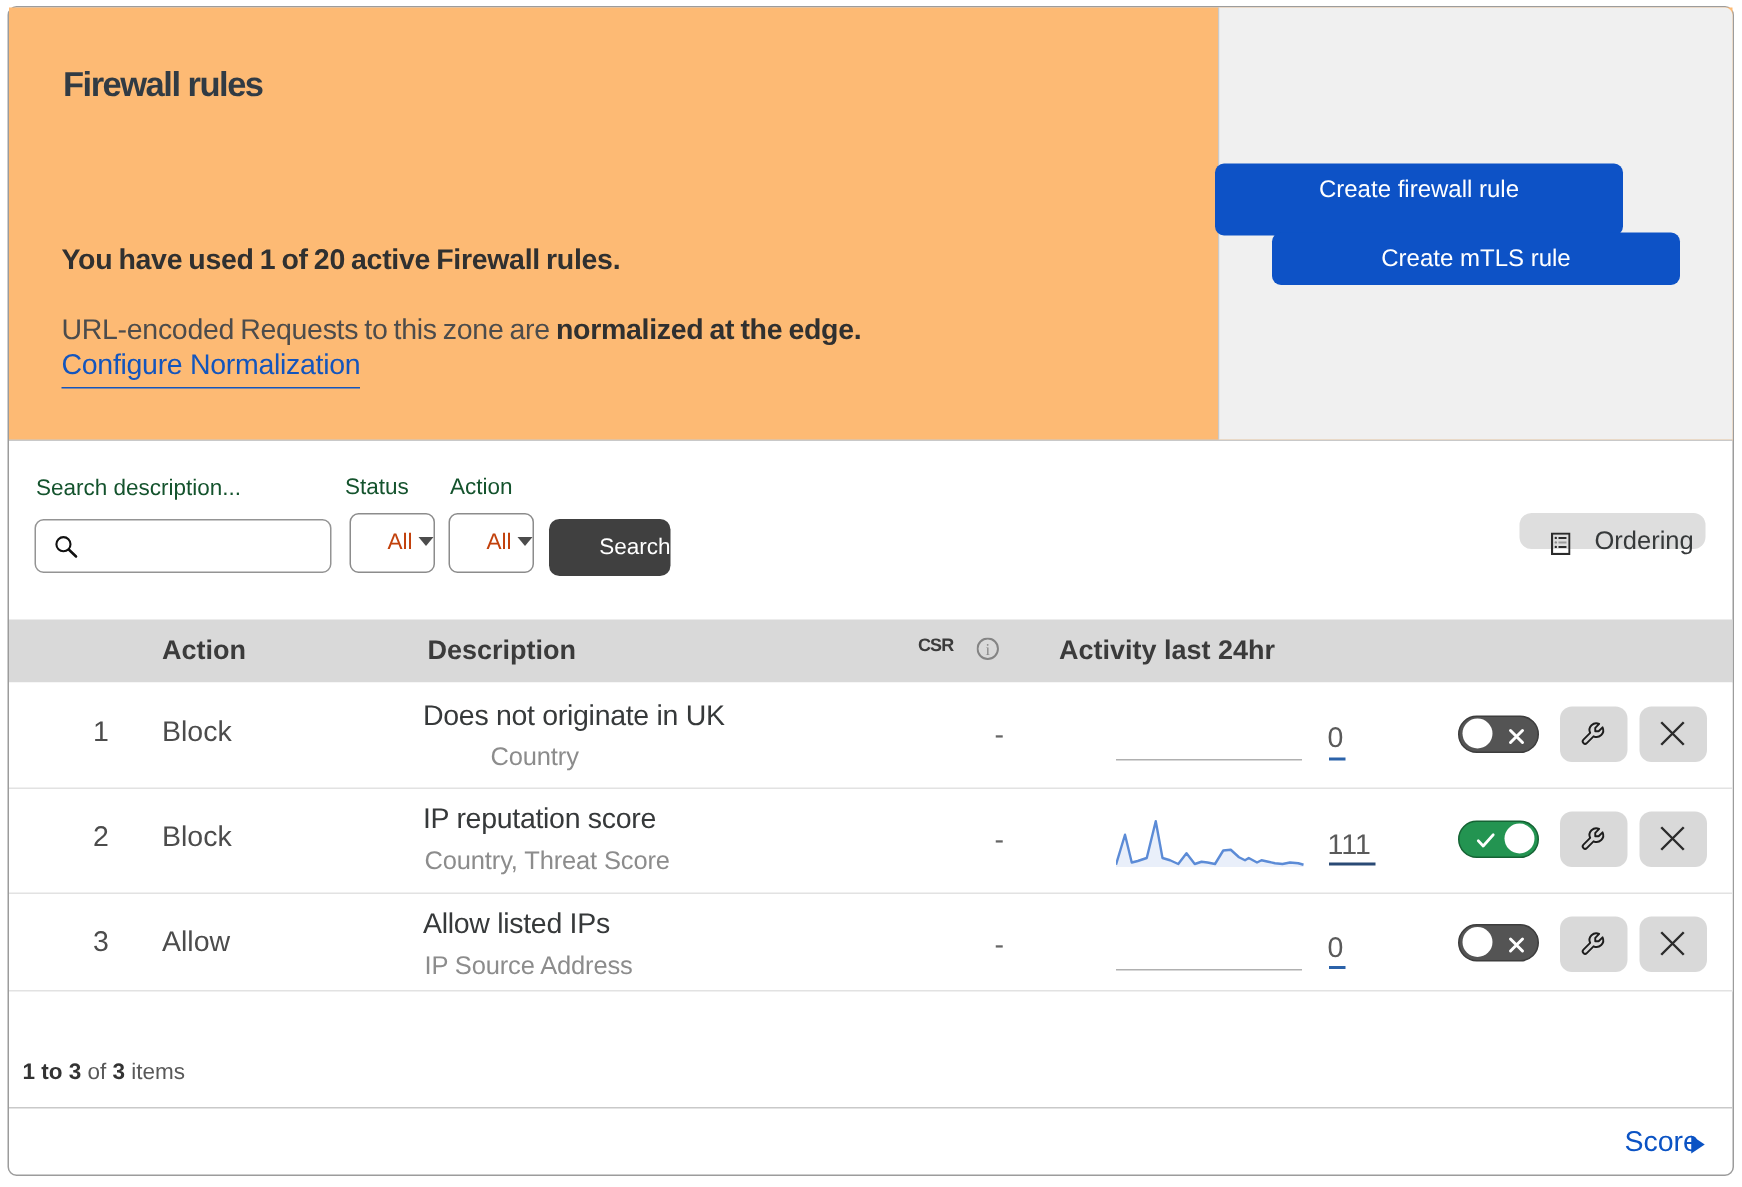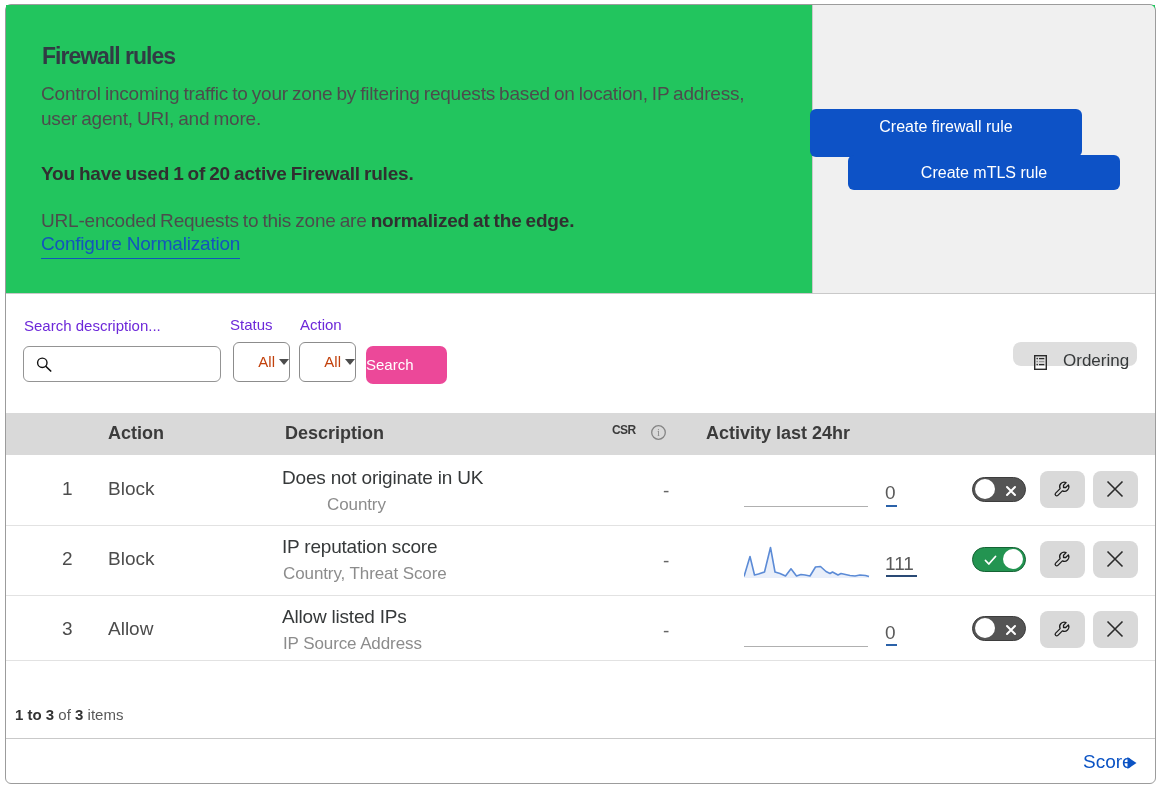--- a/index.html
+++ b/index.html
@@ -1,36 +1,36 @@
 <!DOCTYPE html>
 <html><head>
 <meta charset="utf-8">
 <style>
   * { margin:0; padding:0; box-sizing:border-box; }
   html,body { width:1161px; height:791px; background:#fff; font-family:"Liberation Sans", sans-serif; }
   .card { position:absolute; left:5px; top:4px; width:1151px; height:780px;
           border:1px solid #9c9c9c; border-radius:6px; background:#fff; }
-  .top { position:absolute; left:0; top:0; width:1149px; height:289px; border-bottom:1px solid #c9c9c9; background:#22c55e; }
+  .top { position:absolute; left:0; top:0; width:1149px; height:289px; border-bottom:1px solid #c9c9c9; background:#fdba74; }
   .panel { position:absolute; left:806px; top:0; width:343px; height:288px; background:#f0f0f0; border-left:1px solid #c9c9c9; border-top-right-radius:5px; }
   h1 { position:absolute; left:36px; top:38px; font-size:23px; font-weight:bold; color:#313b44; letter-spacing:-1px;}
   .p1 { position:absolute; left:35px; top:76px; width:725px; font-size:19px; line-height:25px; color:#4c4c4c; letter-spacing:-0.2px; word-spacing:-1px; }
   .p2 { position:absolute; left:35px; top:158px; font-size:19px; color:#303030; font-weight:bold; letter-spacing:-0.2px; word-spacing:-1px; }
   .p3 { position:absolute; left:35px; top:205px; font-size:19px; color:#4c4c4c; letter-spacing:-0.2px; word-spacing:-1px; }
   .p3 b { color:#303030; }
   .link { position:absolute; left:35px; top:228px; font-size:19px; color:#1355bd; letter-spacing:-0.2px; border-bottom:1.5px solid #1355bd; padding-bottom:3px; }
   .bluebtn { position:absolute; background:#0d52c6; color:#fff; border-radius:6px; text-align:center; font-size:16px; }
   .btn1 { left:804px; top:104px; width:272px; height:48px; line-height:36px; }
   .btn2 { left:842px; top:150px; width:272px; height:35px; line-height:35px; }
   
-  .lab { position:absolute; font-size:15px; color:#6d28d9; }
+  .lab { position:absolute; font-size:15px; color:#14532d; }
   .searchbox { position:absolute; left:17px; top:341px; width:198px; height:36px; border:1px solid #949494; border-radius:6px; background:#fff; }
   .select { position:absolute; top:337px; width:57px; height:40px; border:1px solid #8c8c8c; border-radius:6px; background:#fff;
             font-size:15px; color:#c2410c; text-align:right; line-height:38px; }
   .select .tri { display:inline-block; width:0; height:0; border-left:5px solid transparent; border-right:5px solid transparent; border-top:6px solid #4c4c4c; margin-left:4px; vertical-align:middle; margin-top:-2px;}
-  .searchbtn { position:absolute; left:360px; top:341px; width:81px; height:38px; border-radius:7px; background:#ec4899; color:#fff; font-size:15px; text-align:left; line-height:38px; }
+  .searchbtn { position:absolute; left:360px; top:341px; width:81px; height:38px; border-radius:7px; background:#404040; color:#fff; font-size:15px; text-align:right; line-height:38px; }
   .orderbtn { position:absolute; left:1007px; top:337px; width:124px; height:24px; border-radius:8px; background:#dedede; color:#36393a; font-size:17px; }
   
   .thead { position:absolute; left:0; top:408px; width:1149px; height:42px; background:#d9d9d9; }
   .th { position:absolute; font-size:18px; font-weight:bold; color:#3b3b3b; top:418px; }
   .row { position:absolute; left:0; width:1149px; background:#fff; border-bottom:1px solid #e2e2e2; }
   .num { position:absolute; font-size:19px; color:#4c4c4c; }
   .act { position:absolute; left:102px; font-size:19px; color:#4c4c4c; }
   .desc1 { position:absolute; left:276px; font-size:19px; color:#36393a; letter-spacing:-0.2px; }
   .desc2 { position:absolute; left:277px; font-size:17px; color:#8c8c8c; letter-spacing:-0.1px; }
   .dash { position:absolute; left:657px; font-size:19px; color:#666; }
@@ -49,21 +49,20 @@
   .helpbar { position:absolute; left:0; top:733px; width:1149px; height:45px; border-top:1px solid #c9c9c9; }
   .help { position:absolute; left:1077px; top:746px; font-size:19px; color:#0b53c4; }
   svg { display:block; }
 </style>
 </head>
 <body>
 <div class="card">
   <div class="top">
     <div class="panel"></div>
     <h1>Firewall rules</h1>
-    <div class="p1">Control incoming traffic to your zone by filtering requests based on location, IP address, user agent, URI, and more.</div>
     <div class="p2">You have used 1 of 20 active Firewall rules.</div>
     <div class="p3">URL-encoded Requests to this zone are <b>normalized at the edge.</b></div>
     <div class="link">Configure Normalization</div>
     <div class="bluebtn btn1">Create firewall rule</div>
     <div class="bluebtn btn2">Create mTLS rule</div>
   </div>
 
   <div class="lab" style="left:18px; top:312px;">Search description...</div>
   <div class="lab" style="left:224px; top:311px;">Status</div>
   <div class="lab" style="left:294px; top:311px;">Action</div>

